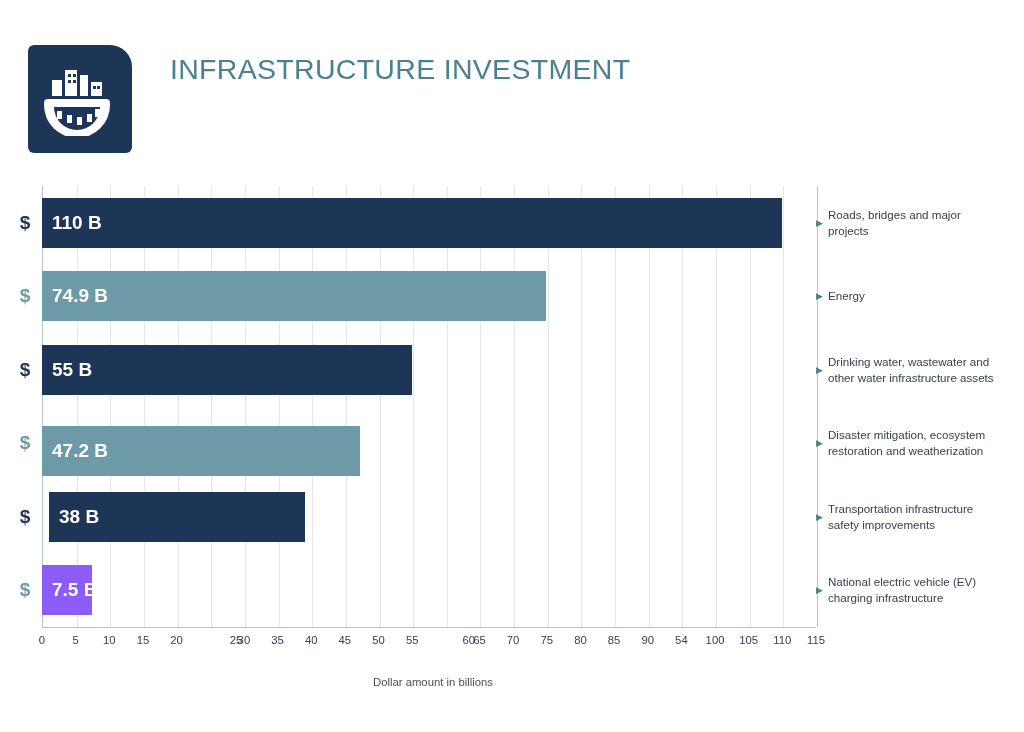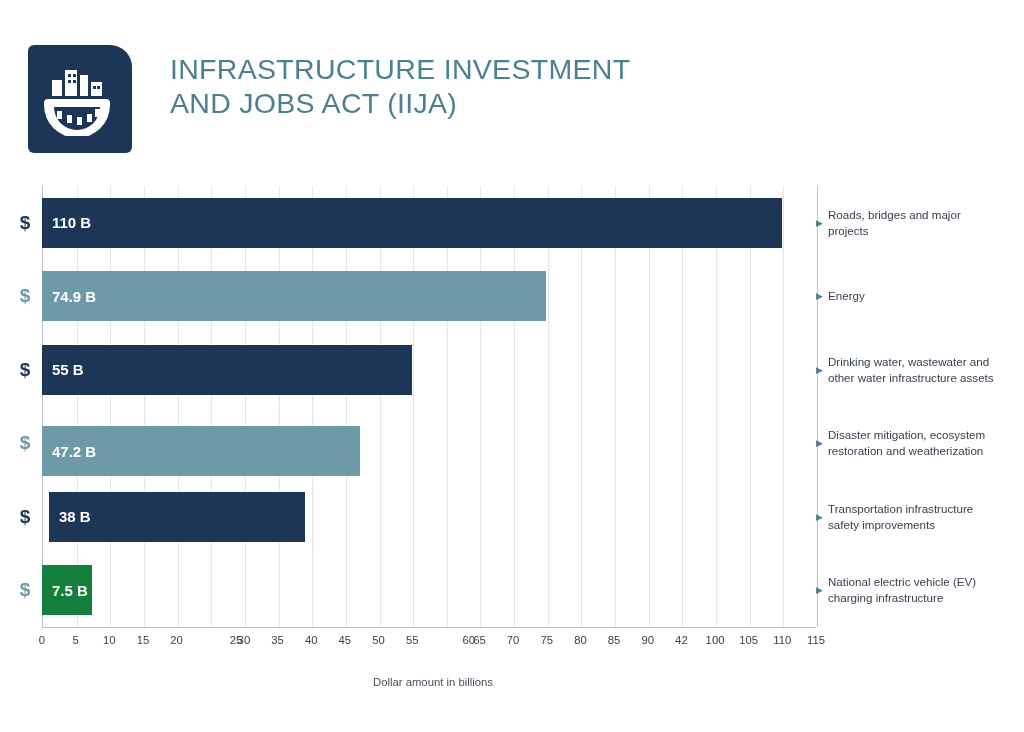--- a/index.html
+++ b/index.html
@@ -106,21 +106,21 @@
     align-items: center;
   }
   .bar {
     height: 50px;
     display: flex;
     align-items: center;
     box-sizing: border-box;
     padding-left: 10px;
   }
   .bar-value {
-    font-size: 15px;
+    font-size: 19px;
     font-weight: bold;
     color: #ffffff;
     white-space: nowrap;
   }
   .dollar-sign {
     position: absolute;
     width: 34px;
     text-align: center;
     font-size: 19px;
     font-weight: bold;
@@ -206,21 +206,20 @@
         <path d="M10 45 h46 a23 23 0 0 1 -46 0 z" fill="#1d3557"></path>
         <rect x="13" y="49" width="5" height="8" fill="#ffffff"></rect>
         <rect x="23" y="53" width="5" height="8" fill="#ffffff"></rect>
         <rect x="33" y="55" width="5" height="8" fill="#ffffff"></rect>
         <rect x="43" y="52" width="5" height="8" fill="#ffffff"></rect>
         <rect x="51" y="47" width="5" height="8" fill="#ffffff"></rect>
       </svg>
     </div>
     <div class="titles">
       <div class="title-line">INFRASTRUCTURE INVESTMENT</div>
-      <div class="title-line">AND JOBS ACT (IIJA)</div>
     </div>
   </div>
 
   <div class="chart-wrap">
 
     <div class="plot" id="plot">
         <div class="gridline" style="left: 33.6522px;"></div>
         <div class="gridline" style="left: 67.3043px;"></div>
         <div class="gridline" style="left: 100.957px;"></div>
         <div class="gridline" style="left: 134.609px;"></div>
@@ -272,21 +271,21 @@
           </div>
         </div>
         <div class="dollar-sign" style="top: 305.75px; left: 8px; color: rgb(29, 53, 87);">$</div>
         <div class="bar-row" style="top: 305.75px; left: 49px;">
           <div class="bar" style="width: 255.757px; background: rgb(29, 53, 87);">
             <span class="bar-value">38 B</span>
           </div>
         </div>
         <div class="dollar-sign" style="top: 379.25px; left: 8px; color: rgb(110, 154, 168);">$</div>
         <div class="bar-row" style="top: 379.25px; left: 42px;">
-          <div class="bar" style="width: 50.4783px; background: #15803d;">
+          <div class="bar" style="width: 50.4783px; background: #8b5cf6;">
             <span class="bar-value">7.5 B</span>
           </div>
         </div>
       </div>
 
     <div class="labels" id="labels-layer">
         <div class="label-item" style="top: 20.75px;">
           <span class="arrow" style="margin-top: 8px;">▶</span>
           <span class="label-text">Roads, bridges and major projects</span>
         </div>
@@ -325,21 +324,21 @@
         <div class="xtick" style="left: 302.87px;">45</div>
         <div class="xtick" style="left: 336.522px;">50</div>
         <div class="xtick" style="left: 370.174px;">55</div>
         <div class="xtick" style="left: 403.826px; padding-left: 46px;">60</div>
         <div class="xtick" style="left: 437.478px;">65</div>
         <div class="xtick" style="left: 471.13px;">70</div>
         <div class="xtick" style="left: 504.783px; text-align: center;">75</div>
         <div class="xtick" style="left: 538.435px;">80</div>
         <div class="xtick" style="left: 572.087px;">85</div>
         <div class="xtick" style="left: 605.739px;">90</div>
-        <div class="xtick" style="left: 639.391px;">42</div>
+        <div class="xtick" style="left: 639.391px;">54</div>
         <div class="xtick" style="left: 673.043px;">100</div>
         <div class="xtick" style="left: 706.696px;">105</div>
         <div class="xtick" style="left: 740.348px;">110</div>
         <div class="xtick" style="left: 774px;">115</div>
       </div>
 
     <div class="axis-caption">Dollar amount in billions</div>
   </div>
 </div>
 

